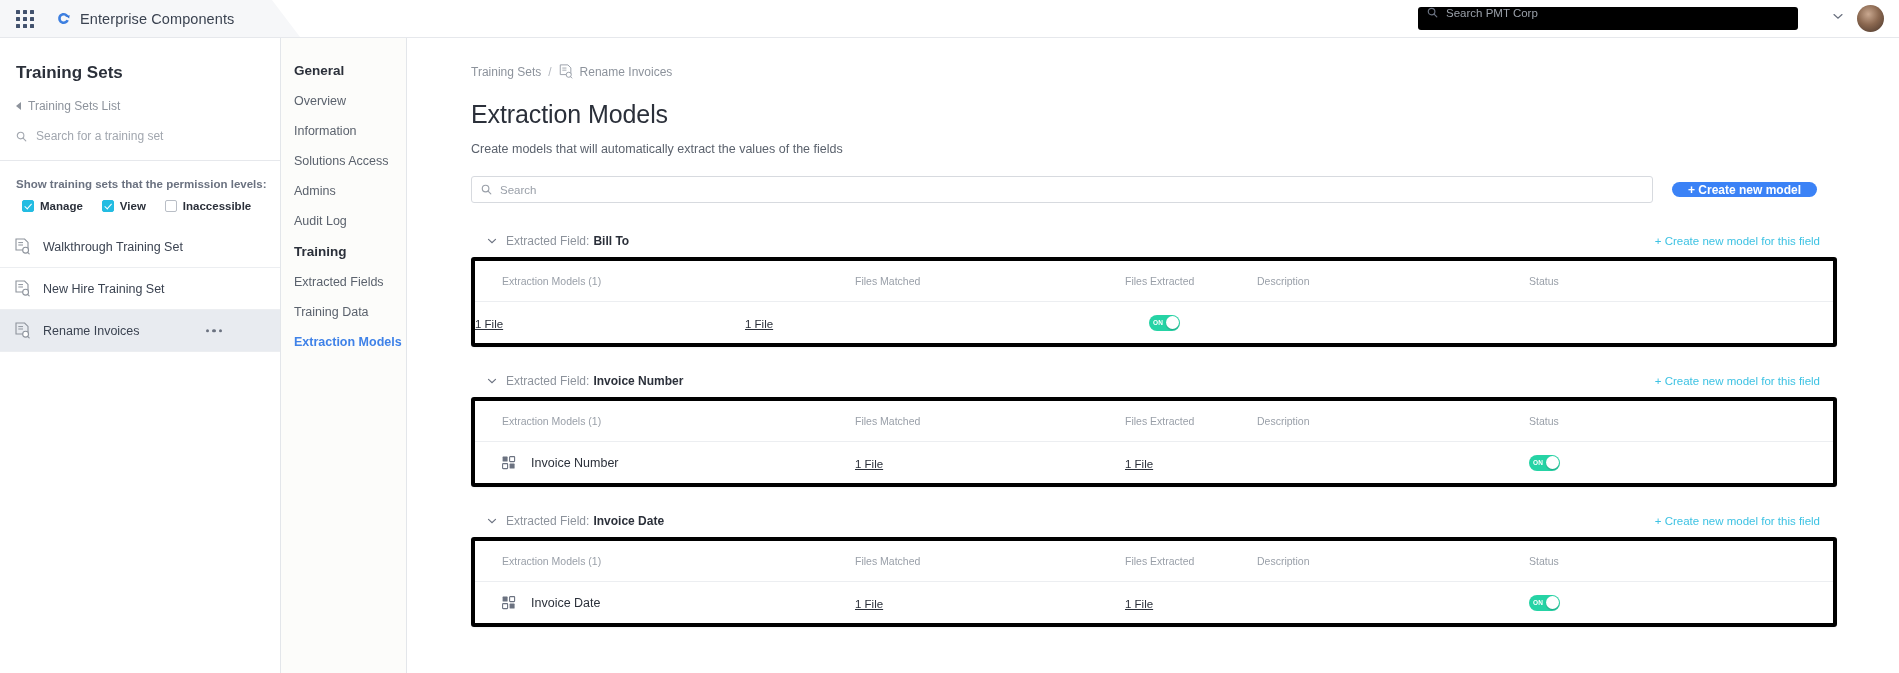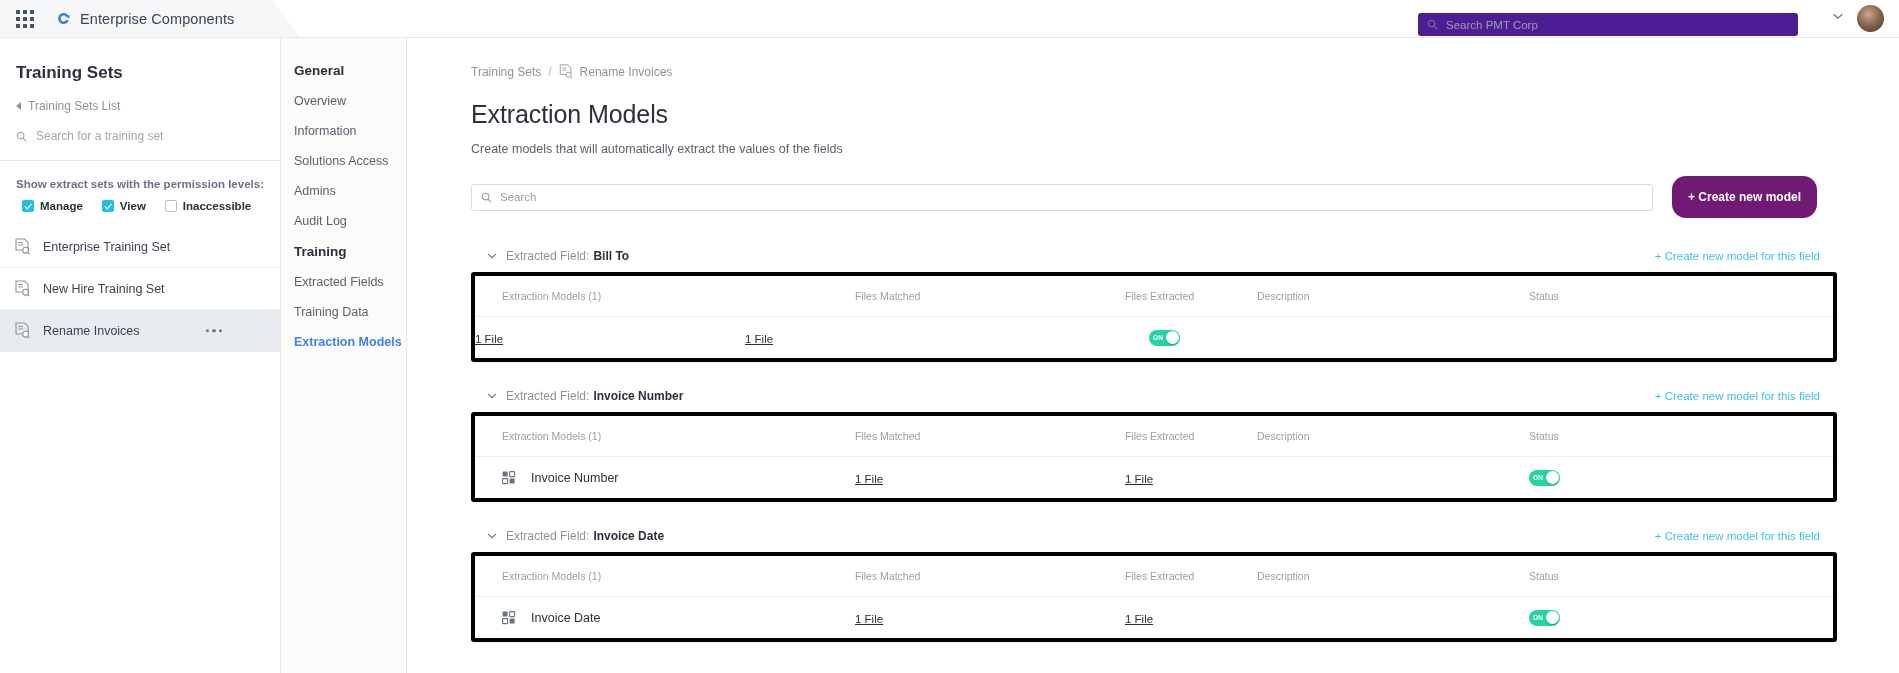--- a/index.html
+++ b/index.html
@@ -44,25 +44,25 @@
     position: relative;
   }
   .brand-mark svg { display: block; }
   .brand-title {
     margin-left: 9px;
     font-size: 14.5px;
     color: #3b4351;
     letter-spacing: 0.1px;
   }
   .topbar-search {
-    position: absolute; top: 13px; left: 1418px;
+    position: absolute; top: 7px; left: 1418px;
     width: 380px; height: 23px;
-    background: #4c1d95;
+    background: #000000;
     border-radius: 3px;
-    display: flex; align-items: center;
+    display: flex; 
     padding-left: 9px;
   }
   .topbar-search .ph {
     margin-left: 8px; font-size: 11.5px; color: #9aa0a9;
   }
   .chev-down-top {
     position: absolute; top: 13px; left: 1833px;
     width: 10px; height: 7px;
   }
   .avatar {
@@ -198,22 +198,22 @@
   .search-box {
     width: 1182px; height: 27px;
     border: 1px solid #d7dadf; border-radius: 3px;
     display: flex; align-items: center;
     padding-left: 9px;
     background: #fff;
   }
   .search-box .ph { margin-left: 8px; font-size: 11.5px; color: #9aa0a9; }
   .btn-create {
     margin-left: 19px;
-    height: 42px; padding: 0 16px;
-    background: #701a75; color: #ffffff;
+    height: 15px; padding: 0 16px;
+    background: #3b82f6; color: #ffffff;
     border: none; border-radius: 14px;
     font-size: 12px; font-weight: bold;
     font-family: "Liberation Sans", sans-serif;
     cursor: pointer;
     white-space: nowrap;
     display: flex; align-items: center; justify-content: center;
   }
 
   
   .groups { margin: 22px 0 0 64px; width: 1366px; }
@@ -331,21 +331,21 @@
   <div class="s1-search">
     <svg width="11" height="11" viewBox="0 0 12 12">
       <circle cx="5" cy="5" r="3.6" fill="none" stroke="#a2a7af" stroke-width="1.2"></circle>
       <line x1="7.7" y1="7.7" x2="10.7" y2="10.7" stroke="#a2a7af" stroke-width="1.2" stroke-linecap="round"></line>
     </svg>
     <span class="ph">Search for a training set</span>
   </div>
 
   <div class="s1-divider"></div>
 
-  <div class="s1-perm-label">Show extract sets with the permission levels:</div>
+  <div class="s1-perm-label">Show training sets that the permission levels:</div>
 
   <div class="s1-checks">
     <label class="chk-item">
       <span class="chk on"></span>
       <span>Manage</span>
     </label>
     <label class="chk-item">
       <span class="chk on"></span>
       <span>View</span>
     </label>
@@ -357,21 +357,21 @@
 
   <div class="ts-list">
     <div class="ts-row">
       <svg width="15" height="17" viewBox="0 0 15 17">
         <path d="M1 1 H9.6 L13 4.4 V12 H1 Z" fill="none" stroke="#8d939c" stroke-width="1.1"></path>
         <line x1="3.3" y1="4.6" x2="8" y2="4.6" stroke="#8d939c" stroke-width="1"></line>
         <line x1="3.3" y1="7" x2="8" y2="7" stroke="#8d939c" stroke-width="1"></line>
         <circle cx="10.6" cy="12.2" r="2.9" fill="#ffffff" stroke="#8d939c" stroke-width="1.1"></circle>
         <line x1="12.6" y1="14.3" x2="14.2" y2="15.9" stroke="#8d939c" stroke-width="1.1" stroke-linecap="round"></line>
       </svg>
-      <span class="lbl">Enterprise Training Set</span>
+      <span class="lbl">Walkthrough Training Set</span>
     </div>
 
     <div class="ts-row">
       <svg width="15" height="17" viewBox="0 0 15 17">
         <path d="M1 1 H9.6 L13 4.4 V12 H1 Z" fill="none" stroke="#8d939c" stroke-width="1.1"></path>
         <line x1="3.3" y1="4.6" x2="8" y2="4.6" stroke="#8d939c" stroke-width="1"></line>
         <line x1="3.3" y1="7" x2="8" y2="7" stroke="#8d939c" stroke-width="1"></line>
         <circle cx="10.6" cy="12.2" r="2.9" fill="#ffffff" stroke="#8d939c" stroke-width="1.1"></circle>
         <line x1="12.6" y1="14.3" x2="14.2" y2="15.9" stroke="#8d939c" stroke-width="1.1" stroke-linecap="round"></line>
       </svg>

